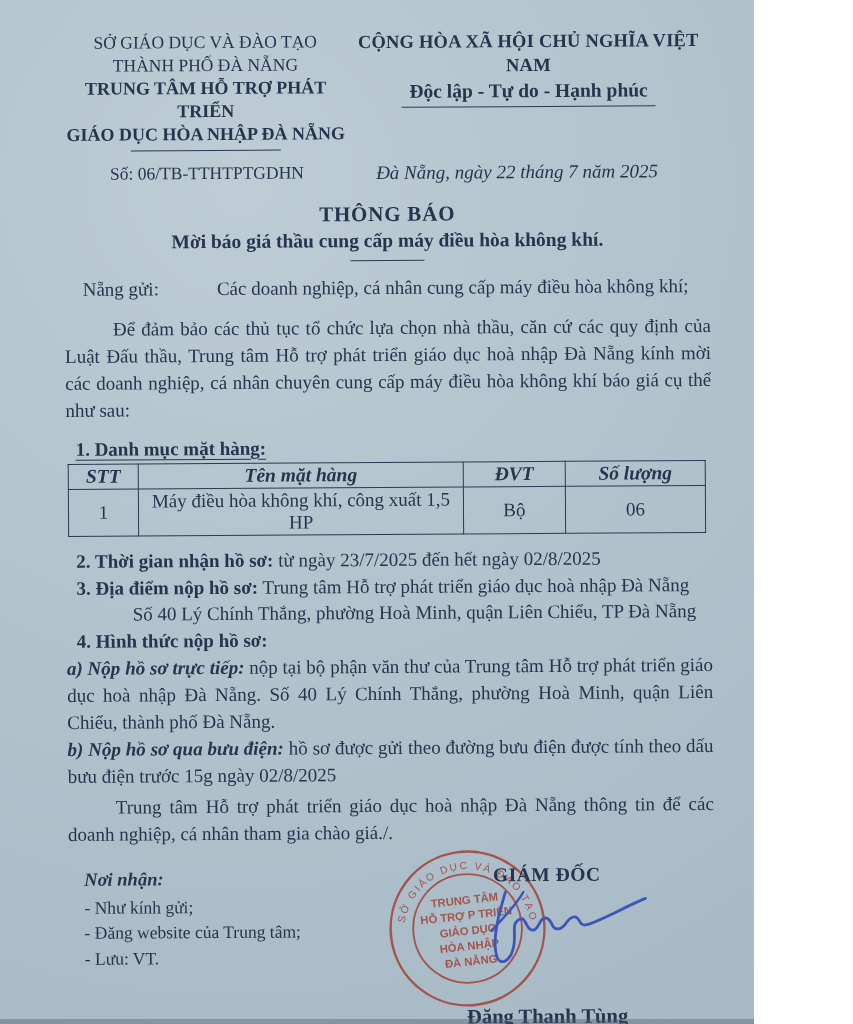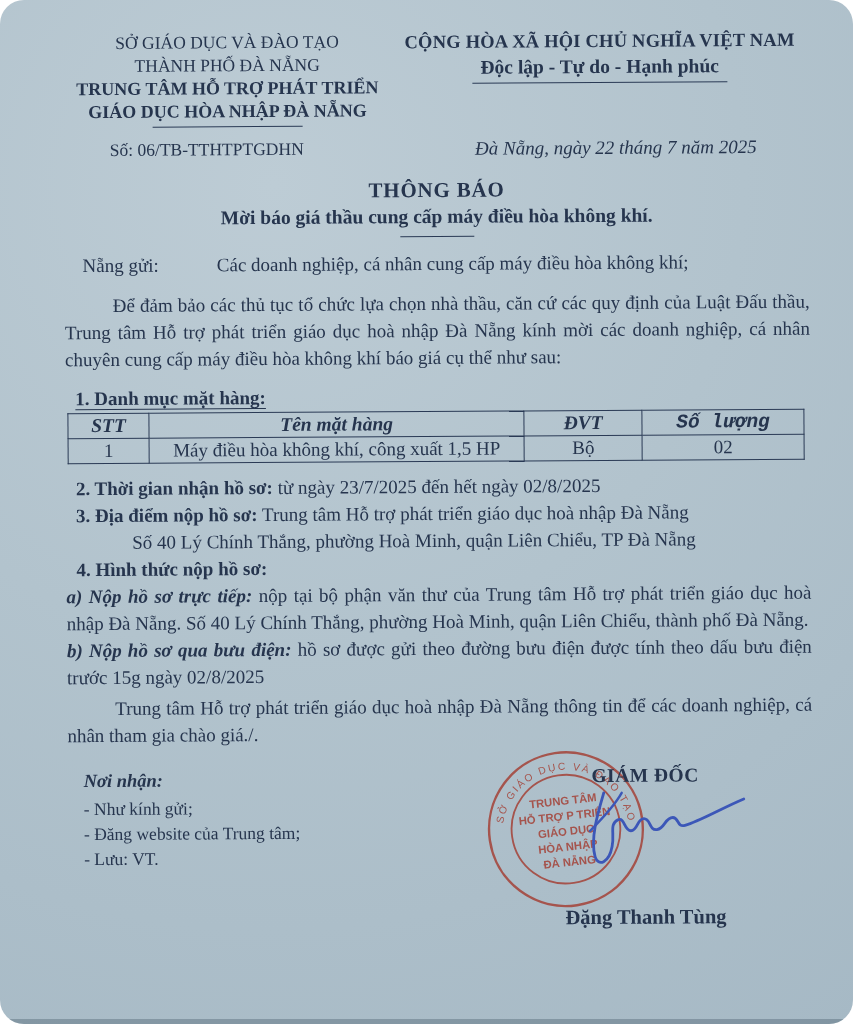--- a/index.html
+++ b/index.html
@@ -1,24 +1,23 @@
 <!DOCTYPE html>
 <html><head>
 <meta charset="utf-8">
 <style>
   * { margin:0; padding:0; box-sizing:border-box; }
   html,body { width:853px; }
   .page {
-    position:relative; width:853px; height:1024px; overflow:hidden;
+    position:relative; width:754px; height:1024px; overflow:hidden;
     background:#b1c2cc;
     background-image:radial-gradient(circle at 32% 18%, #bdccd5 0%, #b2c3cd 46%, #a6b9c5 100%);
     color:#26354e;
     font-family:"Liberation Serif","DejaVu Serif",serif;
     font-size:19px;
-    border-radius:24px;
   }
   .edge-top{position:absolute;top:0;left:0;right:0;height:4px;
     background:linear-gradient(90deg,#53run 0,#53677a,#8ba0ad 55%,#9fb3bf);opacity:.45;z-index:5;}
   .edge-bottom{position:absolute;bottom:0;left:0;right:0;height:5px;background:#4c5f6e;opacity:.4;z-index:5;}
   .content{position:absolute;inset:0;padding:30px 42px 0 66px;transform:rotate(-0.35deg);}
 
   
   .hdr{display:flex;}
   .hdr-left{width:44%;text-align:center;font-size:17.5px;line-height:1.3;}
   .hdr-left .bold{font-weight:bold;font-size:18px;}
@@ -44,21 +43,21 @@
   .intro{margin-top:16px;text-indent:48px;}
 
   .lbl{font-weight:bold;}
   .lbl-it{font-weight:bold;font-style:italic;}
 
   .s1-head{margin:14px 0 3px 10px;font-weight:bold;text-decoration:underline;
     text-underline-offset:4px;}
   table.items{width:calc(100% - 8px);border-collapse:collapse;margin-left:2px;font-size:19px;}
   table.items th, table.items td{border:1.7px solid #2a3a55;text-align:center;padding:1px 4px;}
   table.items th{font-style:italic;font-weight:bold;font-size:19.5px;}
-  .w-stt{width:11%;margin-left:16px;} .w-name{width:51%;} .w-dvt{width:16%;margin-left:40px;} .w-qty{width:22%;font-family:Liberation Mono, monospace;}
+  .w-stt{width:11%;margin-left:16px;} .w-name{width:51%;} .w-dvt{width:16%;margin-left:40px;} .w-qty{width:22%;}
 
   .sect{margin:0 0 0 10px;line-height:1.42;}
   .sect.first{margin-top:12px;}
   .addr{margin-left:66px;line-height:1.42;}
 
   .closing{margin-top:4px;text-indent:48px;}
 
   
   .footer{display:flex;margin-top:18px;}
   .recipients{flex:1;margin-left:16px;font-size:17.5px;line-height:1.45;}
@@ -120,21 +119,21 @@
           <th class="w-name">Tên mặt hàng</th>
           <th class="w-dvt">ĐVT</th>
           <th class="w-qty">Số lượng</th>
         </tr>
       </thead>
       <tbody>
         <tr>
           <td>1</td>
           <td>Máy điều hòa không khí, công xuất 1,5 HP</td>
           <td>Bộ</td>
-          <td>02</td>
+          <td>06</td>
         </tr>
       </tbody>
     </table>
 
     <p class="body sect first">
       <span class="lbl">2. Thời gian nhận hồ sơ:</span>
       <span>từ ngày 23/7/2025 đến hết ngày 02/8/2025</span>
     </p>
     <p class="body sect">
       <span class="lbl">3. Địa điểm nộp hồ sơ:</span>

